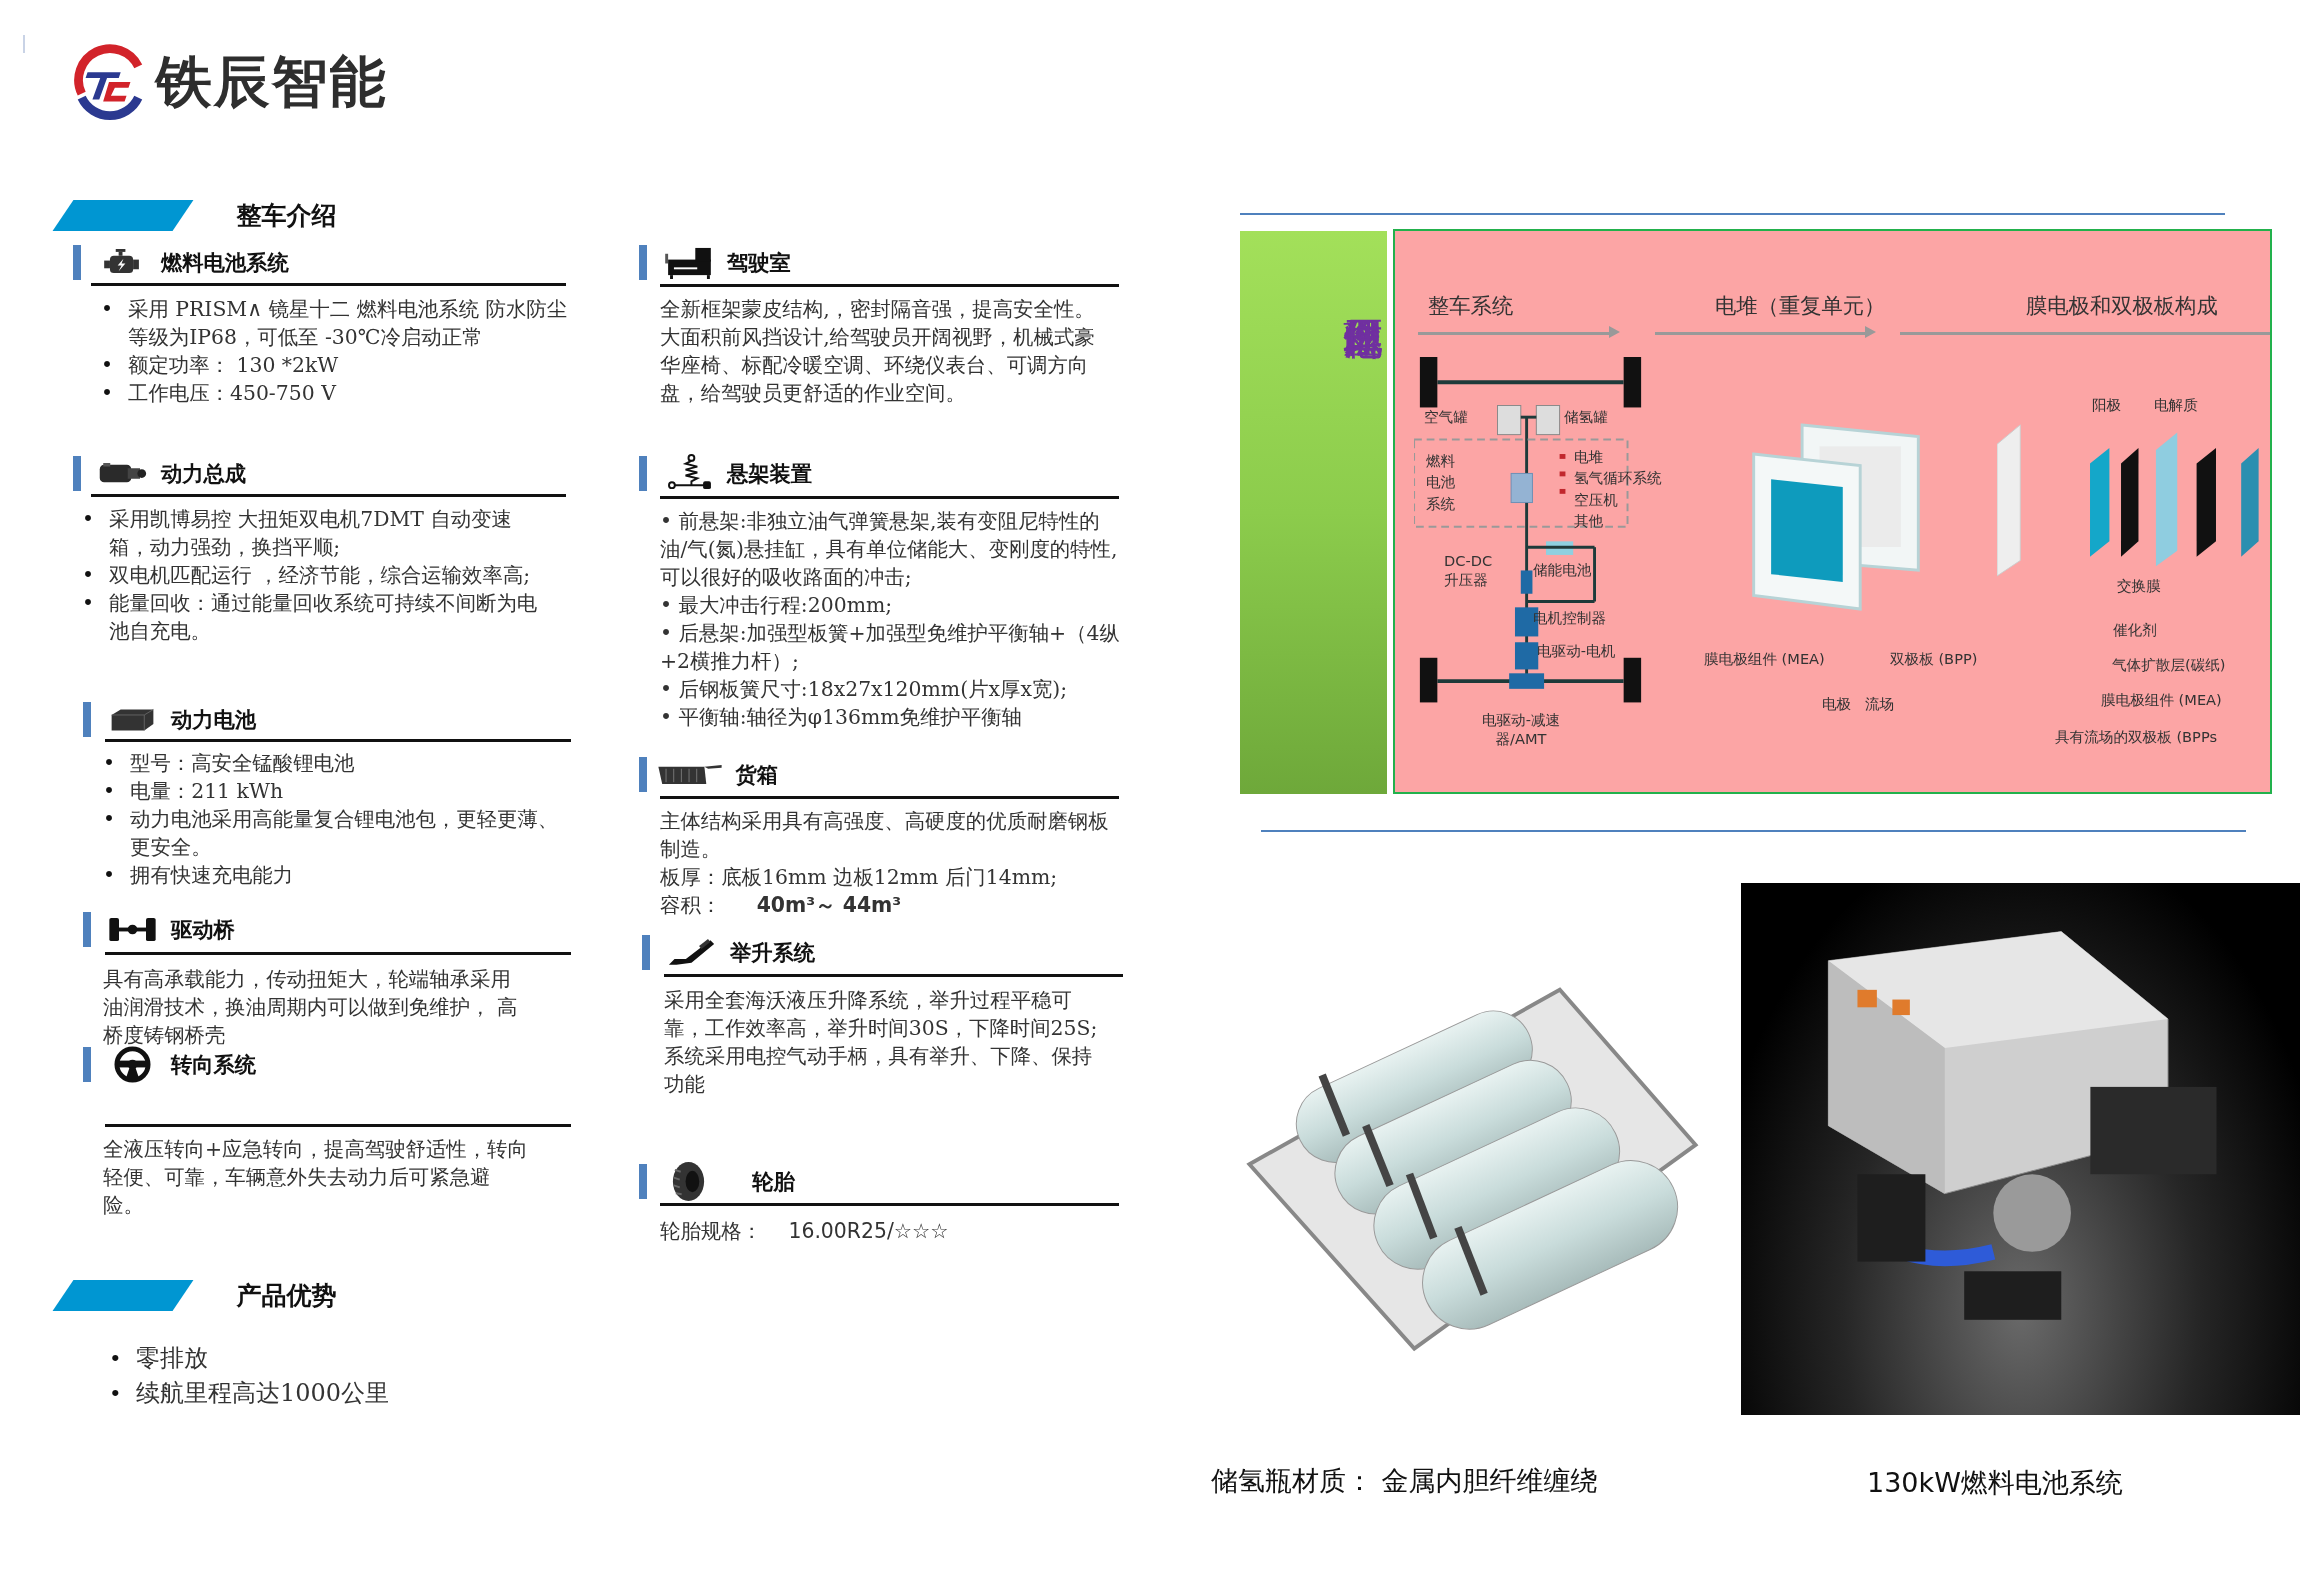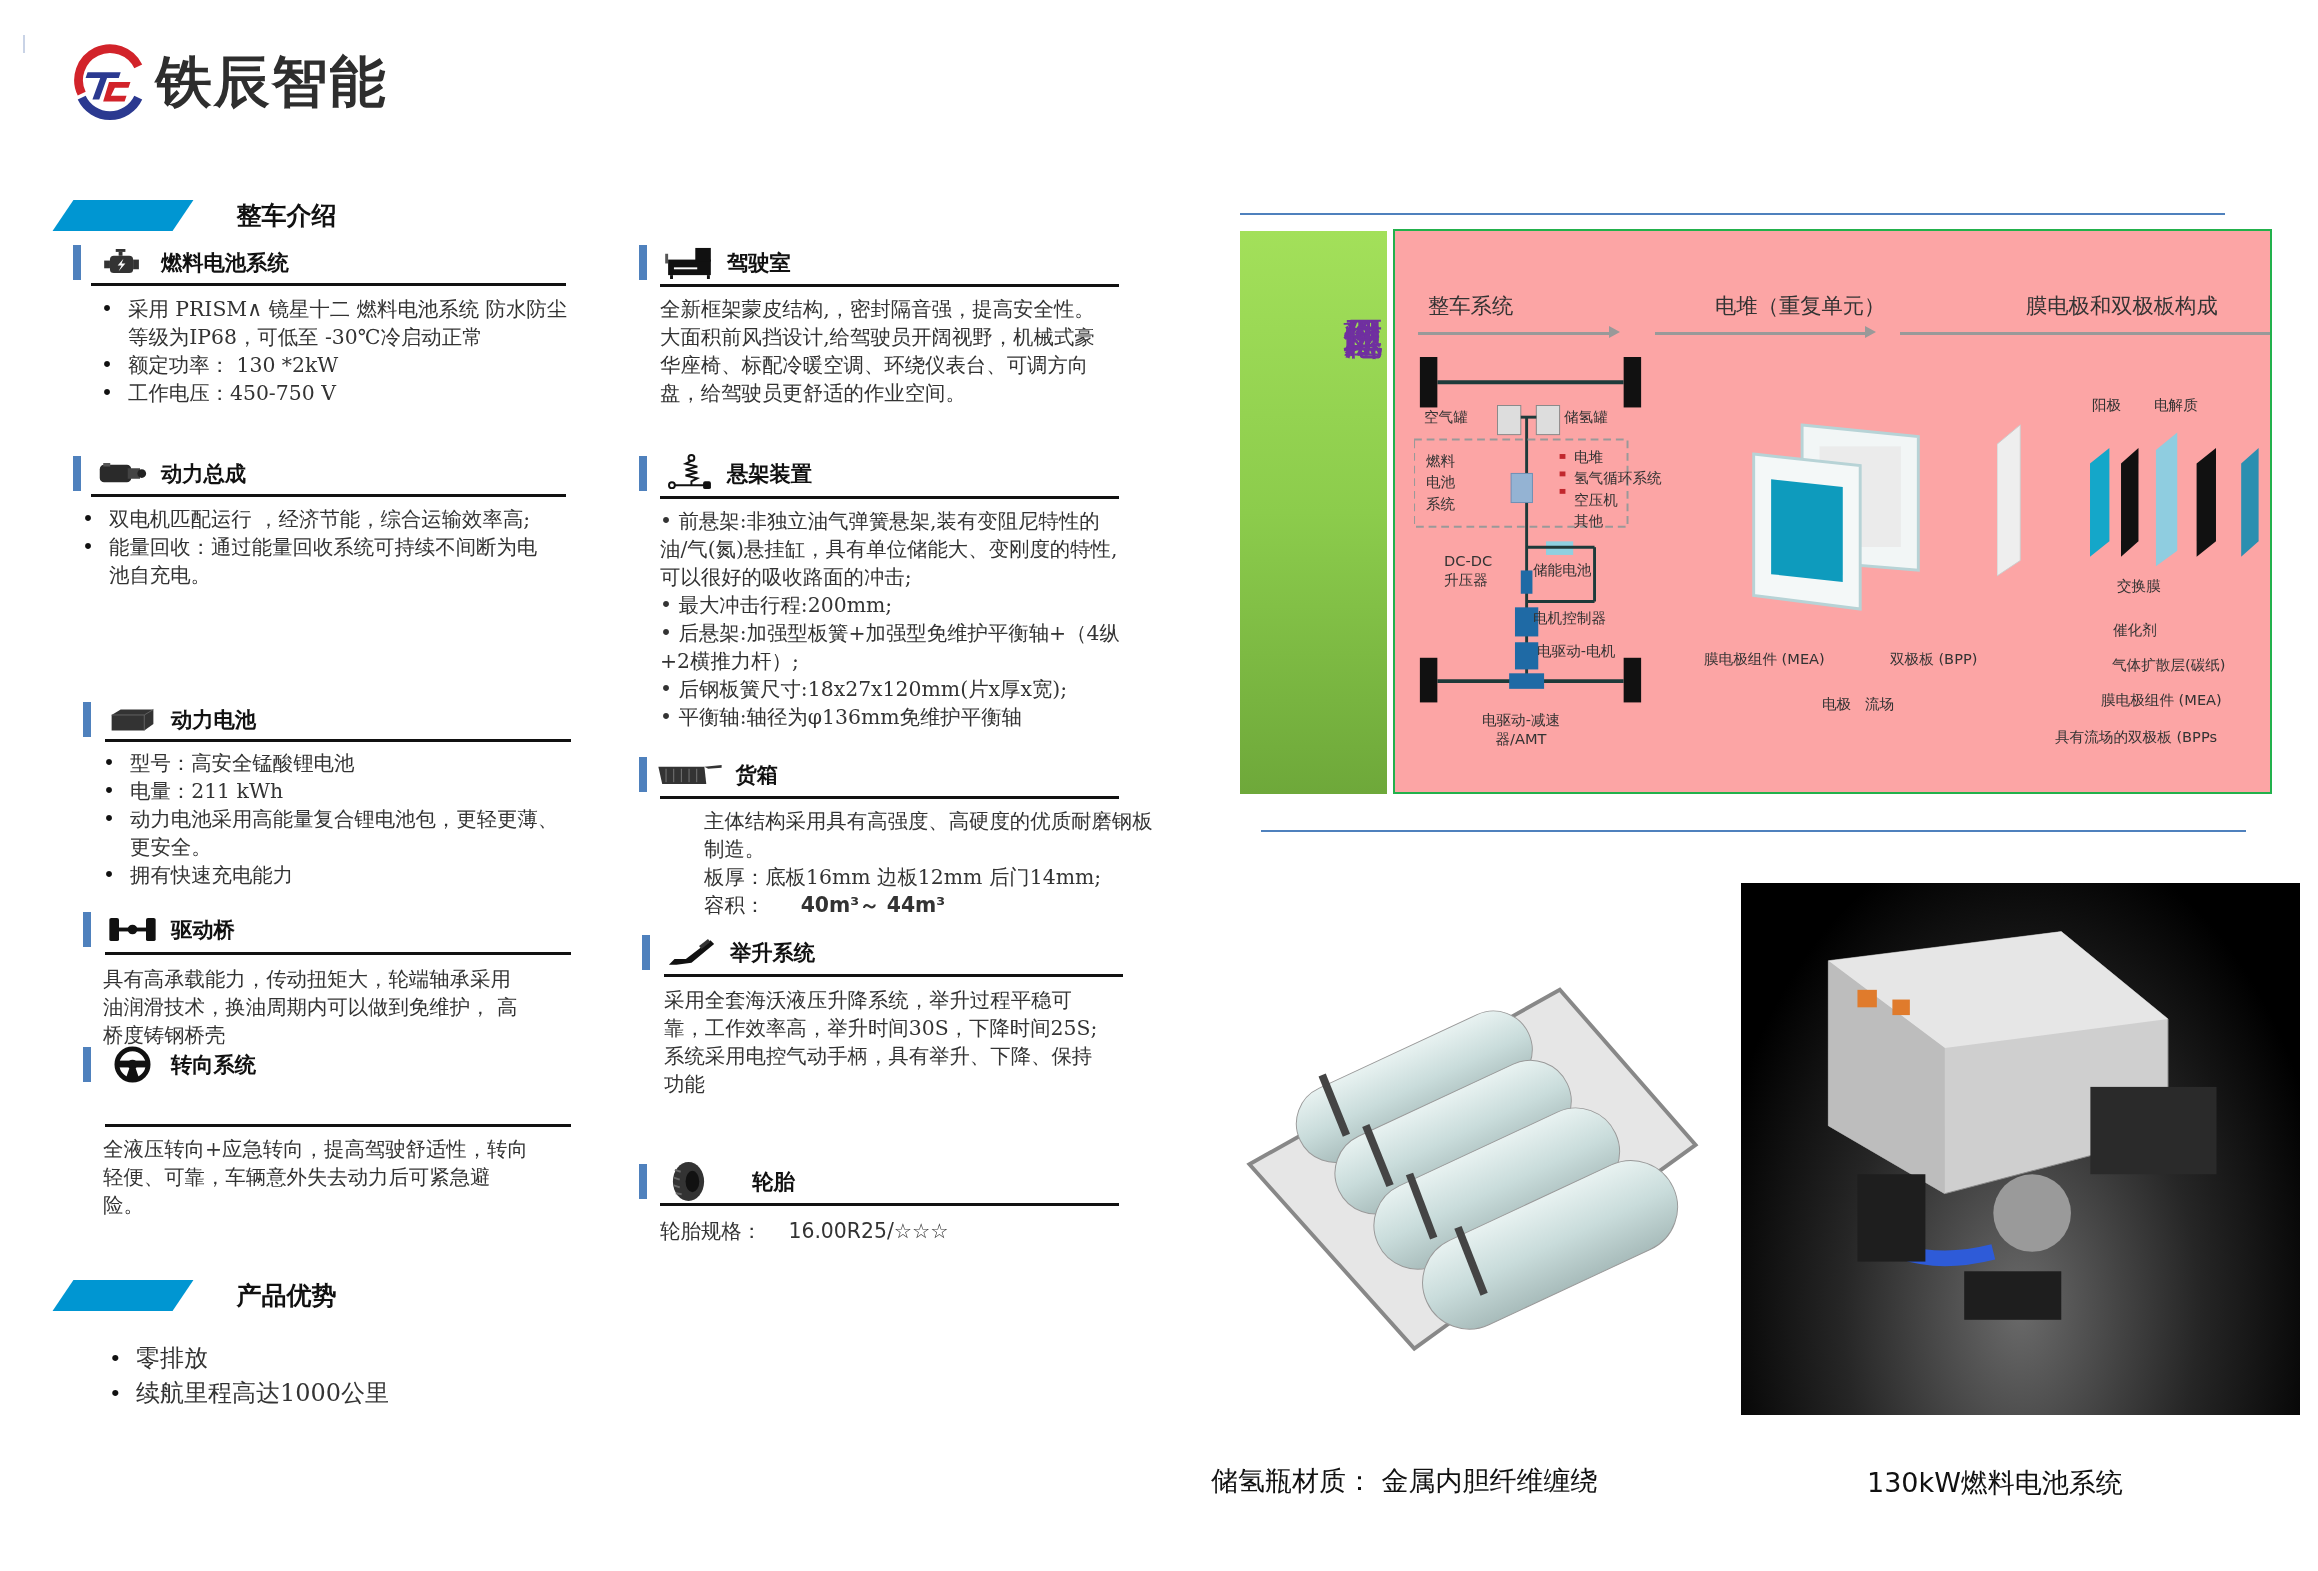--- a/index.html
+++ b/index.html
@@ -97,20 +97,21 @@
         <rect x="2" y="4" width="36" height="20" rx="5" fill="#2a2a2a"></rect>
         <rect x="34" y="8" width="14" height="12" fill="#444"></rect>
         <circle cx="50" cy="14" r="5" fill="#222"></circle>
         <rect x="6" y="2" width="8" height="4" fill="#555"></rect>
       </svg>
   </div>
   <span class="stitle">动力总成</span>
 </div>
 <div class="abs rule" style="left:91px; top:494px; width:475px;"></div>
 <ul class="abs txt bul" style="left:82px; top:505px; width:456px;">
+  <li>采用凯博易控 大扭矩双电机7DMT 自动变速箱，动力强劲，换挡平顺;</li>
   <li>双电机匹配运行 ，经济节能，综合运输效率高;</li>
   <li>能量回收：通过能量回收系统可持续不间断为电池自充电。</li>
 </ul>
 
 <div class="abs sub" style="left:83px; top:702px;">
   <div class="bar"></div>
   <div class="ico">
     <svg width="52" height="29" viewBox="0 0 54 30">
         <path d="M4 10 L14 4 L50 4 L50 20 L40 27 L4 27 Z" fill="#333"></path>
         <path d="M4 10 L40 10 L50 4" stroke="#666" fill="none"></path>
@@ -216,21 +217,21 @@
           <line x1="18" y1="6" x2="18" y2="20"></line>
           <line x1="26" y1="6" x2="26" y2="20"></line>
           <line x1="34" y1="6" x2="34" y2="20"></line>
           <line x1="42" y1="6" x2="42" y2="20"></line>
         </g>
       </svg>
   </div>
   <span class="stitle" style="margin-left:11px;">货箱</span>
 </div>
 <div class="abs rule" style="left:660px; top:796px; width:459px;"></div>
-<div class="abs txt" style="left:660px; top:807px; width:466px;margin-left:44px;">
+<div class="abs txt" style="left:660px; top:807px; width:466px;">
   <div>主体结构采用具有高强度、高硬度的优质耐磨钢板制造。</div>
   <div>板厚：底板16mm 边板12mm 后门14mm;</div>
   <div>
     <span>容积：</span>
     <span class="sans" style="font-weight:bold; margin-left:29px;">40m³～ 44m³</span>
   </div>
 </div>
 
 <div class="abs sub" style="left:642px; top:935px;">
   <div class="bar"></div>

